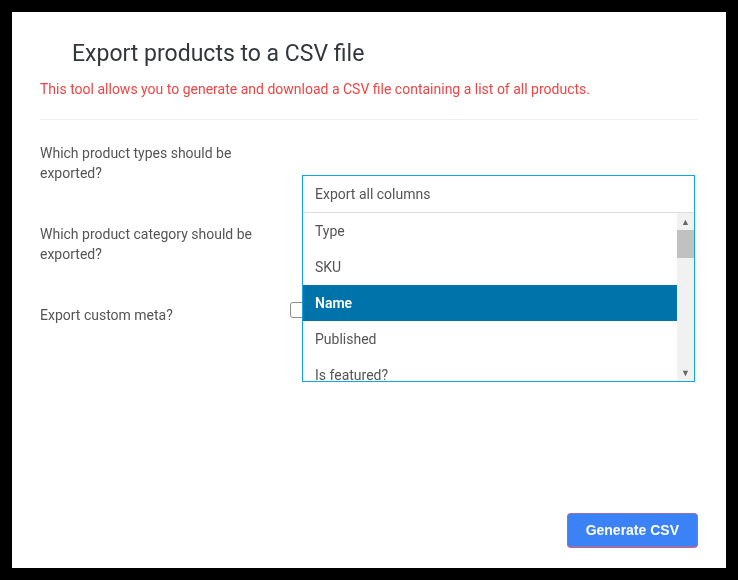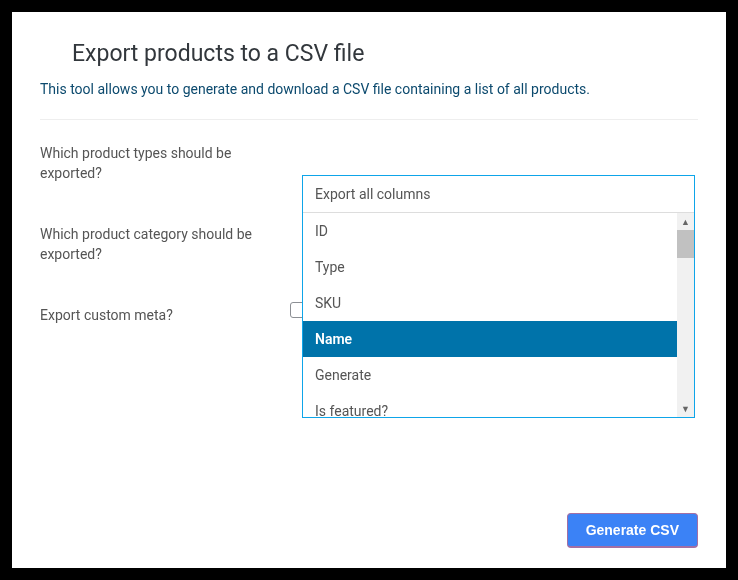--- a/index.html
+++ b/index.html
@@ -23,21 +23,21 @@
     }
     .title {
       font-size: 23px;
       font-weight: 400;
       color: #32373c;
       margin-bottom: 14px;
       margin-left: 32px;
     }
     .description {
       font-size: 14px;
-      color: #0c4a6e;
+      color: #ef4444;
       margin-bottom: 22px;
     }
     .divider {
       border: none;
       border-top: 1px solid #eee;
       margin-bottom: 20px;
     }
     .form-row {
       display: flex;
       align-items: flex-start;
@@ -180,25 +180,24 @@
         <span class="checkbox"></span>
         <span>Yes, export all custom meta</span>
       </label>
     </div>
   </div>
 
   <div class="dropdown">
     <div class="dropdown-selected">Export all columns</div>
     <div class="dropdown-listwrap">
       <ul class="dropdown-list">
-        <li class="dropdown-item">ID</li>
         <li class="dropdown-item">Type</li>
         <li class="dropdown-item">SKU</li>
         <li class="dropdown-item highlighted">Name</li>
-        <li class="dropdown-item">Generate</li>
+        <li class="dropdown-item">Published</li>
         <li class="dropdown-item partial">Is featured?</li>
       </ul>
       <div class="scrollbar">
         <div class="scroll-arrow">▲</div>
         <div class="scroll-thumb"></div>
         <div class="scroll-arrow">▼</div>
       </div>
     </div>
   </div>
 

